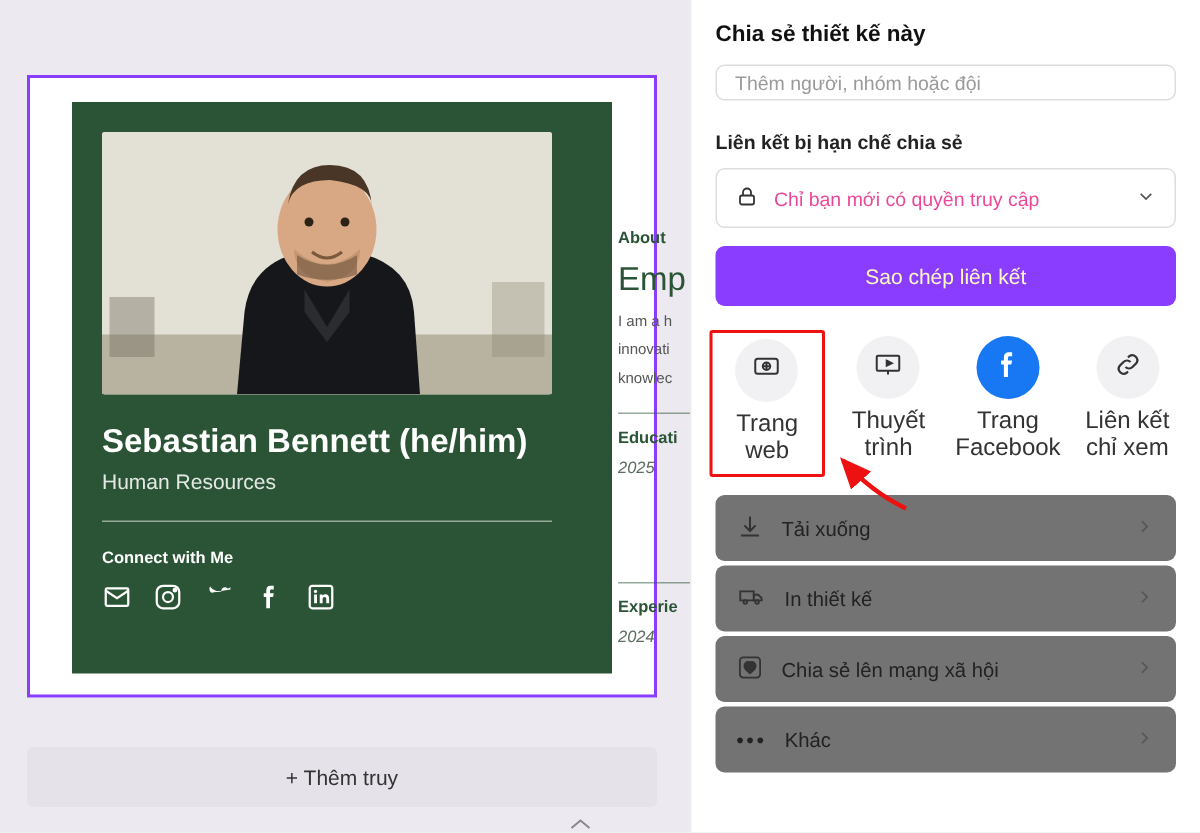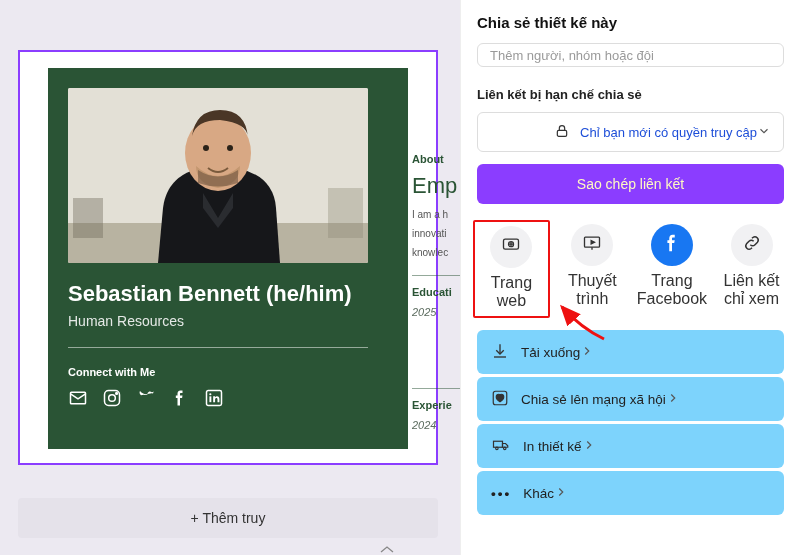--- a/index.html
+++ b/index.html
@@ -49,41 +49,41 @@
     border-left:1px solid #eee;
   }
   .share-panel h3 { font-size:15px; font-weight:700; color:#111; margin:6px 0 12px 0; }
   .people-input {
     width:100%; height:24px; border:1px solid #ddd; border-radius:6px; padding:0 12px;
     font-size:13px; color:#888; display:flex; align-items:center; margin-bottom:20px;
   }
   .section-label { font-size:13px; font-weight:600; color:#222; margin-bottom:10px; }
   .access-select {
     width:100%; height:40px; border:1px solid #ddd; border-radius:6px;
-    display:flex; align-items:center; padding:0 12px; font-size:13px; color:#1d4ed8;
-    justify-content:flex-end; margin-bottom:12px;
+    display:flex; align-items:center; padding:0 12px; font-size:13px; color:#ec4899;
+    justify-content:space-between; margin-bottom:12px;
   }
   .access-select .left { display:flex; align-items:center; gap:10px; }
   .copy-btn {
     width:100%; height:40px; background:#8b3dff; color:#fef9c3; border:none; border-radius:6px;
     font-size:14px; font-weight:400; margin-bottom:20px; cursor:pointer;
   }
   .share-grid { display:flex; gap:12px; justify-content:space-between; margin-bottom:18px; }
   .share-item { flex:1; display:flex; flex-direction:column; align-items:center; gap:6px; font-size:16px; color:#333; text-align:center; cursor:pointer; }
   .share-circle {
     width:42px; height:42px; border-radius:50%; background:#f1f1f3;
     display:flex; align-items:center; justify-content:center;
   }
   .share-item.box1 { border:2px solid #e11; padding:4px 4px 6px 4px; border-radius:2px; margin:-4px -2px -6px -4px; }
   .fb .share-circle { background:#1877f2; }
 
   .menu-list { display:flex; flex-direction:column; gap:3px; }
   .menu-row {
-    height:44px; background:#7dd3fc; border-radius:6px; display:flex; align-items:center;
-    padding:0 14px; font-size:13.5px; color:#222; cursor:pointer;
+    height:44px; background:#737373; border-radius:6px; display:flex; align-items:center;
+    padding:0 14px; justify-content:space-between; font-size:13.5px; color:#222; cursor:pointer;
   }
   .menu-row .ml { display:flex; align-items:center; gap:12px; }
   .chev { color:#555; }
 
   .arrow-annot { position:absolute; left:556px; top:303px; pointer-events:none; }
 
   .page-indicator {
     position:absolute; left:372px; top:545px; width:30px; height:10px;
     display:flex; justify-content:center;
   }
@@ -242,39 +242,39 @@
                 <path d="M4 20h16"></path>
               </svg></span>
           <span>Tải xuống</span>
         </div>
         <span class="chev"><svg width="14" height="14" viewBox="0 0 24 24" fill="none" stroke="#555" stroke-width="2">
               <path d="M9 6l6 6-6 6"></path>
             </svg></span>
       </div>
       <div class="menu-row">
         <div class="ml">
-          <span><svg width="18" height="18" viewBox="0 0 24 24" fill="none" stroke="#333" stroke-width="1.6">
-                <rect x="3" y="3" width="18" height="18" rx="3"></rect>
-                <path d="M12 17s-5-3.2-5-6.5C7 8.6 8.6 7 10.5 7c1 0 1.5.5 1.5.5S12.5 7 13.5 7C15.4 7 17 8.6 17 10.5 17 13.8 12 17 12 17z" fill="#333"></path>
-              </svg></span>
-          <span>Chia sẻ lên mạng xã hội</span>
-        </div>
-        <span class="chev"><svg width="14" height="14" viewBox="0 0 24 24" fill="none" stroke="#555" stroke-width="2">
-              <path d="M9 6l6 6-6 6"></path>
-            </svg></span>
-      </div>
-      <div class="menu-row">
-        <div class="ml">
           <span><svg width="20" height="18" viewBox="0 0 24 24" fill="none" stroke="#333" stroke-width="1.6">
                 <rect x="2" y="7" width="12" height="8"></rect>
                 <path d="M14 10h4l3 3v2h-7z"></path>
                 <circle cx="6.5" cy="16.5" r="1.6"></circle>
                 <circle cx="17" cy="16.5" r="1.6"></circle>
               </svg></span>
           <span>In thiết kế</span>
+        </div>
+        <span class="chev"><svg width="14" height="14" viewBox="0 0 24 24" fill="none" stroke="#555" stroke-width="2">
+              <path d="M9 6l6 6-6 6"></path>
+            </svg></span>
+      </div>
+      <div class="menu-row">
+        <div class="ml">
+          <span><svg width="18" height="18" viewBox="0 0 24 24" fill="none" stroke="#333" stroke-width="1.6">
+                <rect x="3" y="3" width="18" height="18" rx="3"></rect>
+                <path d="M12 17s-5-3.2-5-6.5C7 8.6 8.6 7 10.5 7c1 0 1.5.5 1.5.5S12.5 7 13.5 7C15.4 7 17 8.6 17 10.5 17 13.8 12 17 12 17z" fill="#333"></path>
+              </svg></span>
+          <span>Chia sẻ lên mạng xã hội</span>
         </div>
         <span class="chev"><svg width="14" height="14" viewBox="0 0 24 24" fill="none" stroke="#555" stroke-width="2">
               <path d="M9 6l6 6-6 6"></path>
             </svg></span>
       </div>
       <div class="menu-row">
         <div class="ml">
           <span style="font-weight:700;letter-spacing:2px;">•••</span>
           <span>Khác</span>
         </div>

